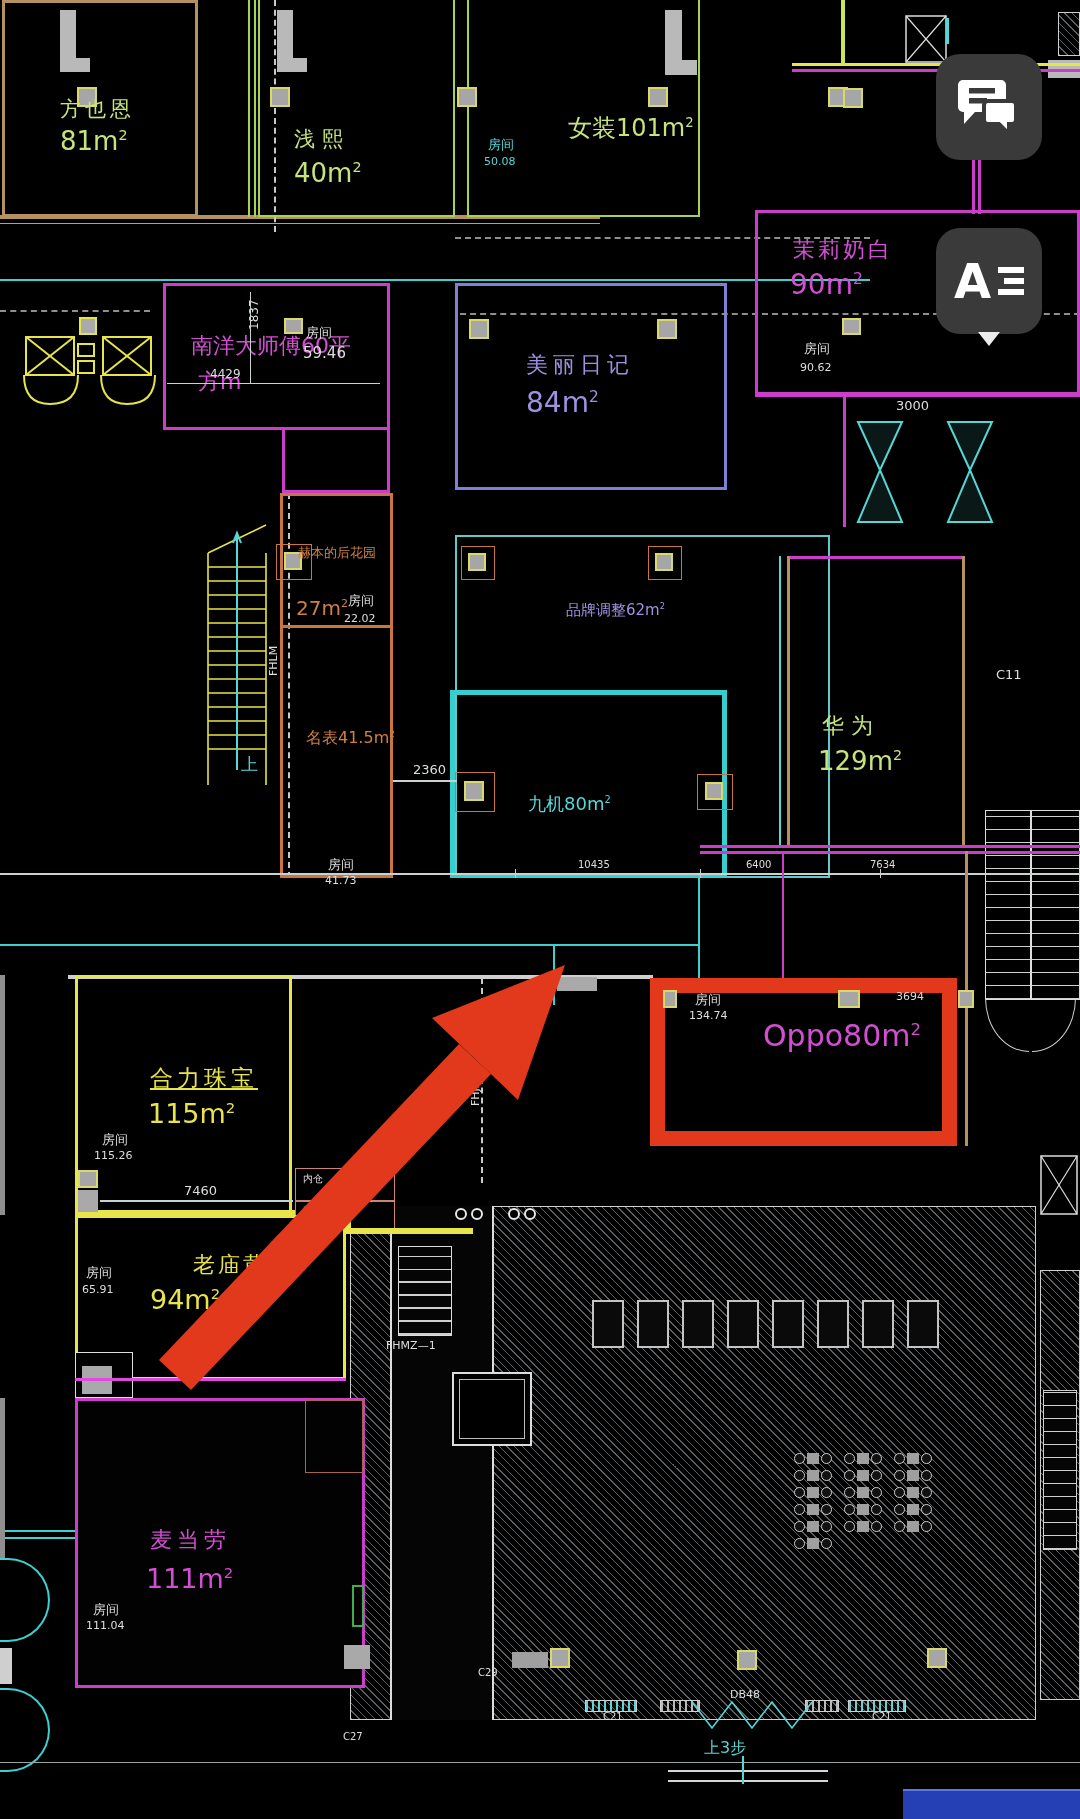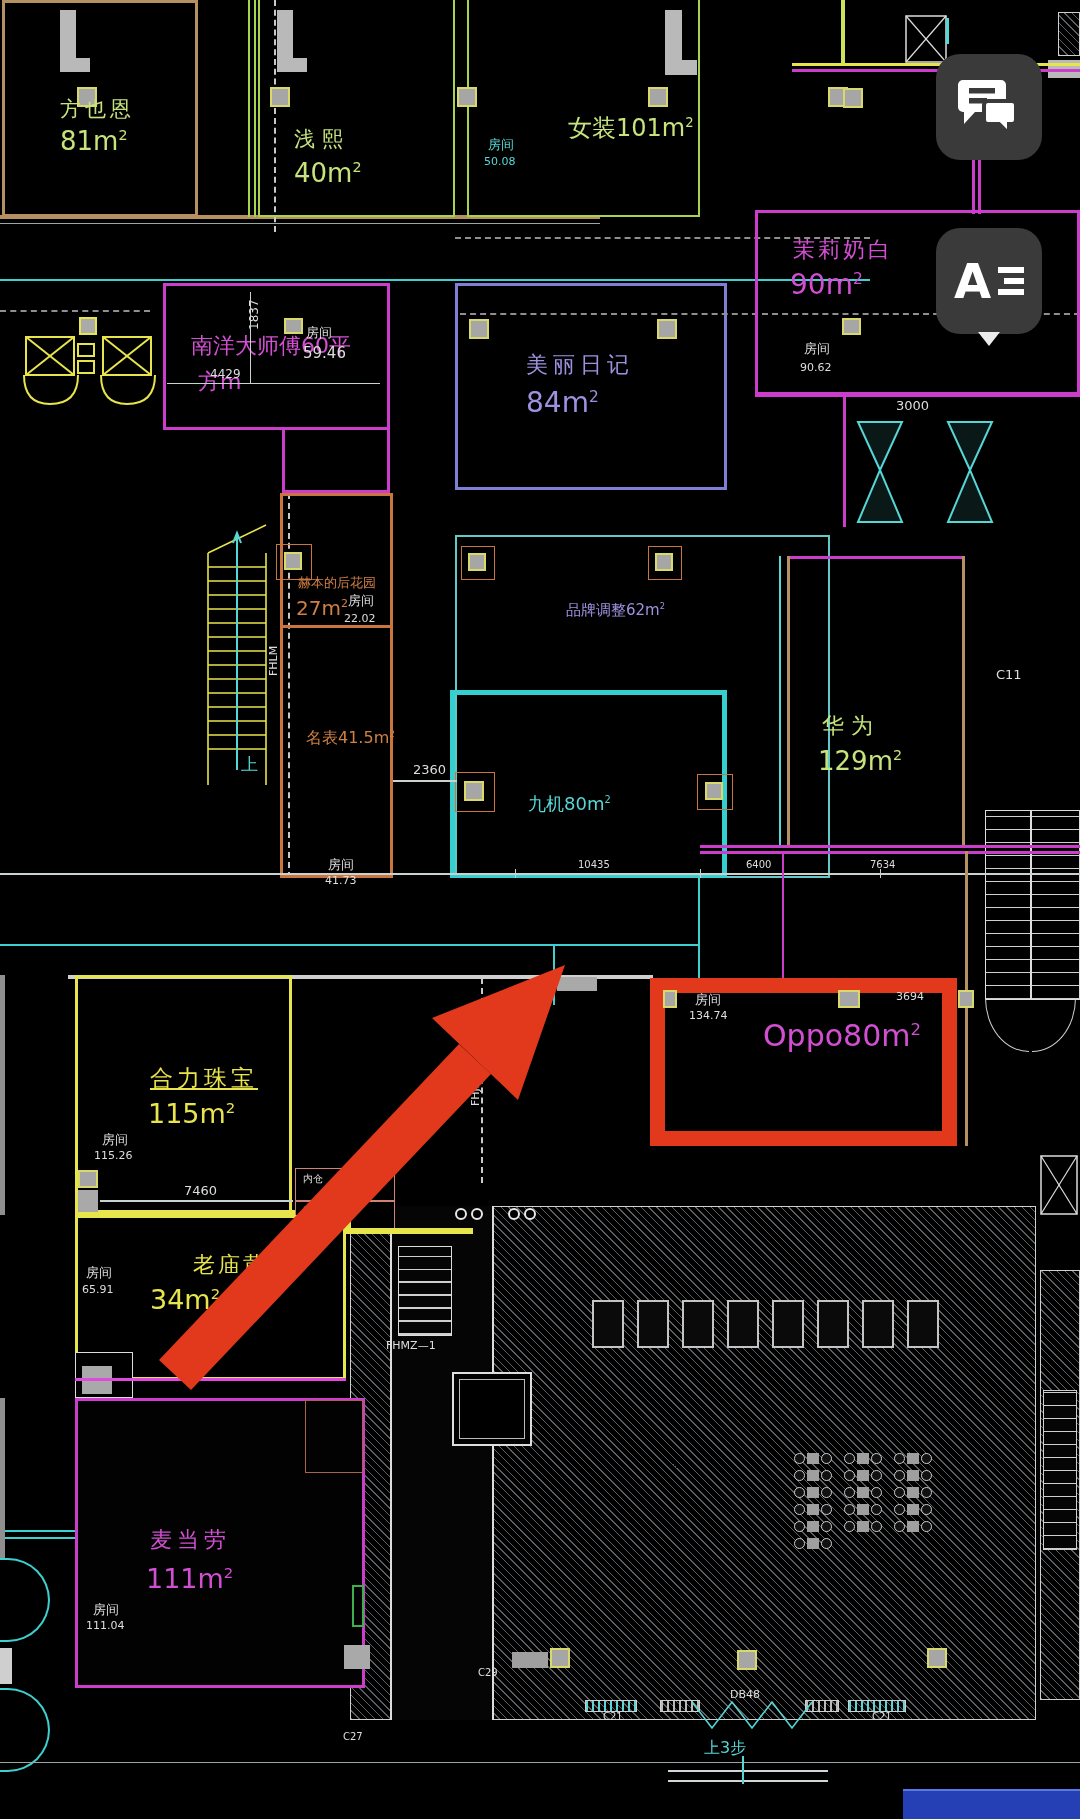--- a/index.html
+++ b/index.html
@@ -162,21 +162,21 @@
   </svg>
   <div class="t c-cyn" style="left:241px;top:756px;font-size:17px;">上</div>
   <div class="t c-wht vt" style="left:268px;top:676px;font-size:11px;">FHLM</div>
   <div class="vdash" style="left:288px;top:493px;height:385px;"></div>
 
   <div class="room" style="left:280px;top:493px;width:113px;height:135px;border:3px solid #c9753d;"></div>
   <div class="room" style="left:280px;top:628px;width:113px;height:250px;border:3px solid #c9753d;border-top:none;"></div>
   <div class="colbox" style="left:276px;top:544px;width:36px;height:36px;">
       <div class="col" style="left:7px;top:7px;width:18px;height:18px;"></div>
     </div>
-  <div class="t c-org" style="left:298px;top:576px;font-size:13px;">赫本的后花园</div>
+  <div class="t c-org" style="left:298px;top:546px;font-size:13px;">赫本的后花园</div>
   <div class="t c-org" style="left:296px;top:598px;font-size:20px;"><span>27m</span><sup>2</sup></div>
   <div class="t c-wht" style="left:348px;top:594px;font-size:13px;">房间</div>
   <div class="t c-wht" style="left:344px;top:613px;font-size:11px;">22.02</div>
   <div class="t c-org" style="left:306px;top:730px;font-size:16px;"><span>名表41.5m</span><sup>2</sup></div>
   <div class="t c-wht" style="left:328px;top:858px;font-size:13px;">房间</div>
   <div class="t c-wht" style="left:325px;top:875px;font-size:11px;">41.73</div>
 
   <div class="room" style="left:455px;top:535px;width:375px;height:343px;border:2px solid #62c8c8;"></div>
   <div class="colbox" style="left:461px;top:546px;width:34px;height:34px;">
       <div class="col" style="left:6px;top:6px;width:18px;height:18px;"></div>
@@ -370,21 +370,21 @@
   <div class="a" style="left:295px;top:1200px;width:100px;height:1.5px;background:#cf8376;"></div>
   <div class="col" style="left:352px;top:1168px;width:18px;height:16px;"></div>
   <div class="t c-wht" style="left:303px;top:1174px;font-size:10px;">内仓</div>
   <div class="t c-wht" style="left:355px;top:1174px;font-size:10px;">内仓</div>
   <div class="t c-wht" style="left:303px;top:1205px;font-size:10px;">内仓</div>
   <div class="a" style="left:345px;top:1192px;width:6px;height:40px;background:#e8e44c;"></div>
   <div class="a" style="left:345px;top:1228px;width:128px;height:6px;background:#e8e44c;"></div>
 
   <div class="room" style="left:75px;top:1215px;width:271px;height:165px;background:#000;border:3px solid #e8e44c;"></div>
   <div class="t c-yel" style="left:153px;top:1253px;font-size:22px;letter-spacing:3px;margin-left:40px;">老庙黄金</div>
-  <div class="t c-yel" style="left:150px;top:1286px;font-size:27px;"><span>34m</span><sup>2</sup></div>
+  <div class="t c-yel" style="left:150px;top:1286px;font-size:27px;"><span>94m</span><sup>2</sup></div>
   <div class="t c-wht" style="left:86px;top:1266px;font-size:13px;">房间</div>
   <div class="t c-wht" style="left:82px;top:1284px;font-size:11px;">65.91</div>
   <div class="a" style="left:75px;top:1352px;width:58px;height:46px;border:1.5px solid #dddddd;background:#000;"></div>
   <div class="a" style="left:82px;top:1366px;width:30px;height:28px;background:#a9a9a9;"></div>
   <div class="a" style="left:75px;top:1378px;width:271px;height:3px;background:#e048e0;"></div>
 
   <div class="room" style="left:75px;top:1398px;width:290px;height:290px;background:#020202;border:3px solid #cc3dcc;"></div>
   <div class="a" style="left:305px;top:1400px;width:58px;height:73px;border:1.5px solid #a8654a;"></div>
   <div class="a" style="left:352px;top:1585px;width:12px;height:42px;border:2px solid #3fae4f;"></div>
   <div class="a" style="left:344px;top:1645px;width:26px;height:24px;background:#a9a9a9;"></div>

